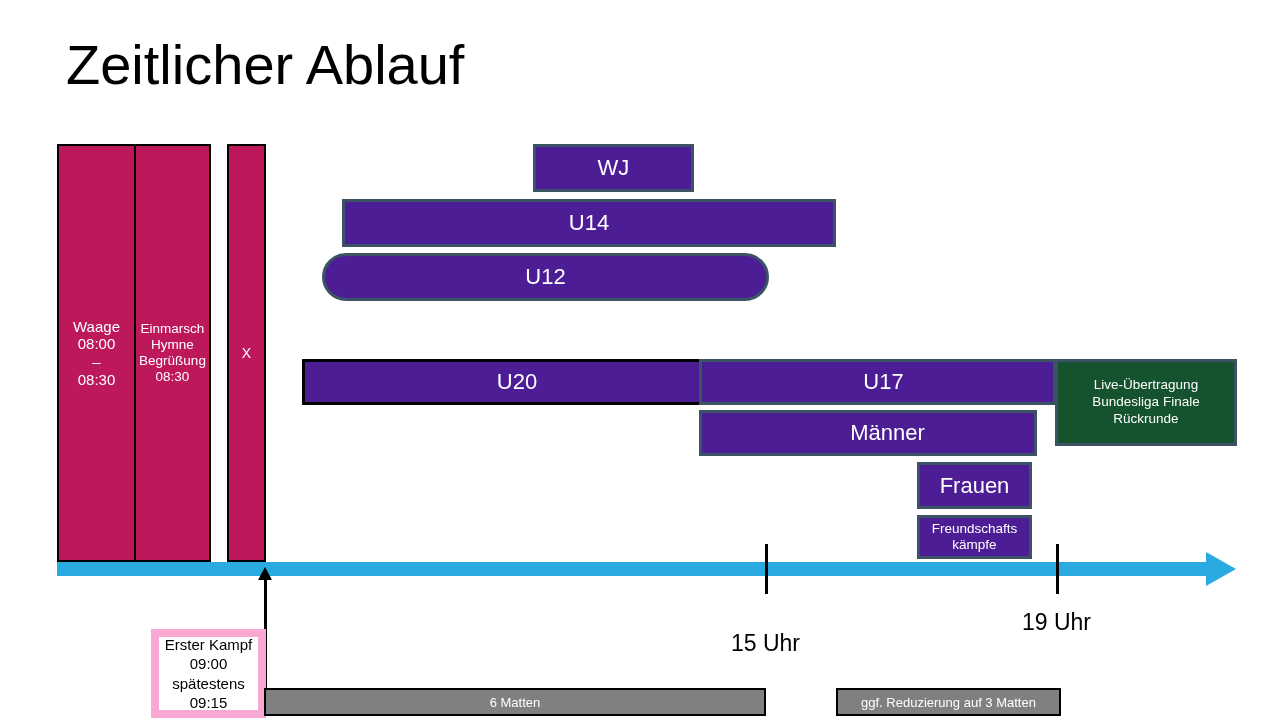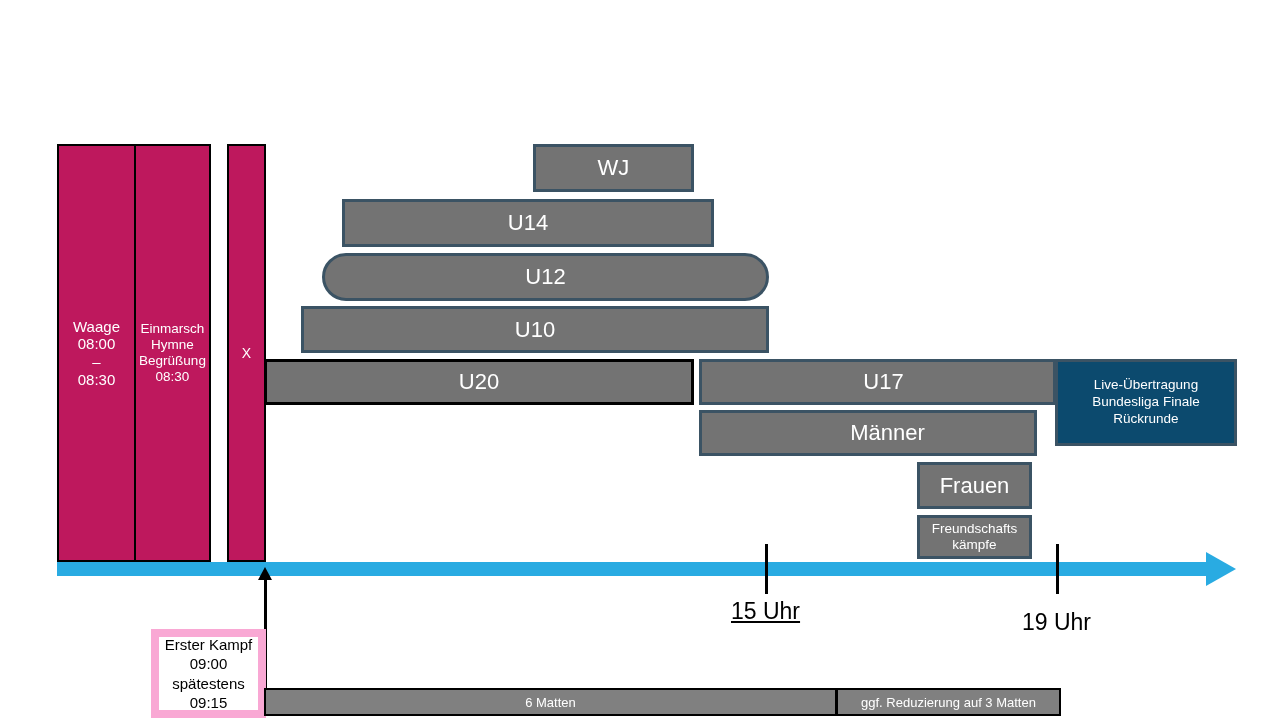--- a/index.html
+++ b/index.html
@@ -46,51 +46,51 @@
     line-height: 1.18;
     white-space: pre-line;
   }
   .grey-col.c1 { left: 57px;  top: 144px; width: 79px;  height: 418px; font-size: 15px; }
   .grey-col.c2 { left: 134px; top: 144px; width: 77px;  height: 418px; font-size: 13.5px; }
   .grey-col.c3 { left: 227px; top: 144px; width: 39px;  height: 418px; font-size: 14px; }
 
   
   .bar {
     position: absolute;
-    background: #737373;
+    background: #4c1d95;
     border: 3px solid #3B5364;
     box-sizing: border-box;
     color: #ffffff;
     display: flex;
     align-items: center;
     justify-content: center;
     text-align: center;
     line-height: 1.15;
     white-space: pre-line;
   }
-  .bar.blackborder { border: 3px solid #000000; }
+  .bar.blackborder { border: 3px solid #000000; margin-left: 38px; }
 
   .bar-wj    { left: 533px; top: 144px; width: 161px; height: 48px;  font-size: 22px; }
-  .bar-u14   { left: 342px; top: 199px; width: 372px; height: 48px;  font-size: 22px; }
+  .bar-u14   { left: 342px; top: 199px; width: 494px; height: 48px;  font-size: 22px; }
   .bar-u12   { left: 322px; top: 253px; width: 447px; height: 48px;  font-size: 22px; border-radius: 24px; }
   .bar-u10   { left: 301px; top: 306px; width: 468px; height: 47px;  font-size: 22px; }
   .bar-u20   { left: 264px; top: 359px; width: 430px; height: 46px;  font-size: 22px; }
   .bar-u17   { left: 699px; top: 359px; width: 357px; height: 46px;  font-size: 22px; padding-left: 12px; }
   .bar-maenner { left: 699px; top: 410px; width: 338px; height: 46px; font-size: 22px; padding-left: 39px; }
   .bar-frauen  { left: 917px; top: 462px; width: 115px; height: 47px; font-size: 22px; }
   .bar-freund  { left: 917px; top: 515px; width: 115px; height: 44px; font-size: 13.5px; }
 
   
   .purple-box {
     position: absolute;
     left: 1055px;
     top: 359px;
     width: 182px;
     height: 87px;
-    background: #0c4a6e;
+    background: #14532d;
     border: 3px solid #3B5364;
     box-sizing: border-box;
     color: #ffffff;
     display: flex;
     align-items: center;
     justify-content: center;
     text-align: center;
     font-size: 13.5px;
     line-height: 1.25;
     white-space: pre-line;
@@ -124,21 +124,21 @@
   }
   .tick-15 { left: 765px; top: 544px; height: 50px; }
   .tick-19 { left: 1056px; top: 544px; height: 50px; }
 
   .tick-label {
     position: absolute;
     font-size: 23px;
     color: #000000;
     white-space: nowrap;
   }
-  .tick-label-15 { left: 731px; top: 598px; text-decoration: underline; }
+  .tick-label-15 { left: 731px; top: 630px; }
   .tick-label-19 { left: 1022px; top: 609px; }
 
   
   .callout-line {
     position: absolute;
     left: 264px;
     top: 578px;
     width: 3px;
     height: 112px;
     background: #000000;
@@ -183,43 +183,43 @@
     border: 2px solid #000000;
     box-sizing: border-box;
     color: #ffffff;
     display: flex;
     align-items: center;
     justify-content: center;
     text-align: center;
     font-size: 13px;
     white-space: nowrap;
   }
-  .mats-left  { left: 264px; width: 573px; }
+  .mats-left  { left: 264px; width: 502px; }
   .mats-right { left: 836px; width: 225px; }
 </style>
 </head>
 <body>
 
 <div id="stage">
 
+  <div class="page-title">Zeitlicher Ablauf</div>
 
   <div class="grey-col c1">Waage
 08:00
 –
 08:30</div>
   <div class="grey-col c2">Einmarsch
 Hymne
 Begrüßung
 08:30</div>
   <div class="grey-col c3">X</div>
 
   <div class="bar bar-wj">WJ</div>
   <div class="bar bar-u14">U14</div>
   <div class="bar bar-u12">U12</div>
-  <div class="bar bar-u10">U10</div>
   <div class="bar bar-u20 blackborder">U20</div>
   <div class="bar bar-u17">U17</div>
   <div class="bar bar-maenner">Männer</div>
   <div class="bar bar-freund">Freundschafts
 kämpfe</div>
   <div class="bar bar-frauen">Frauen</div>
 
   <div class="purple-box">Live-Übertragung
 Bundesliga Finale
 Rückrunde</div>

